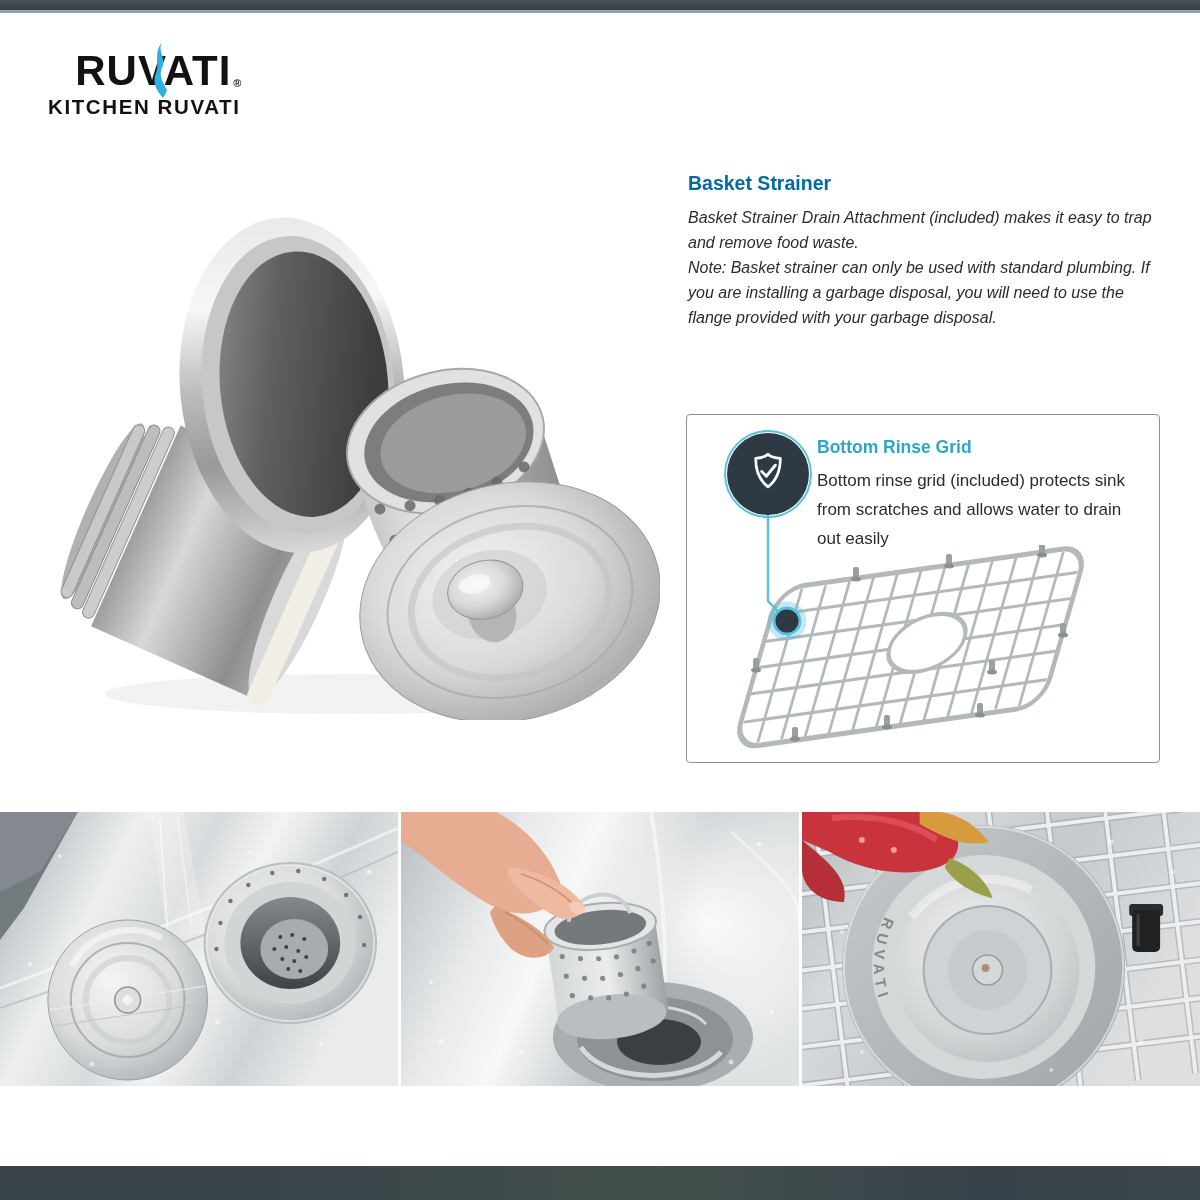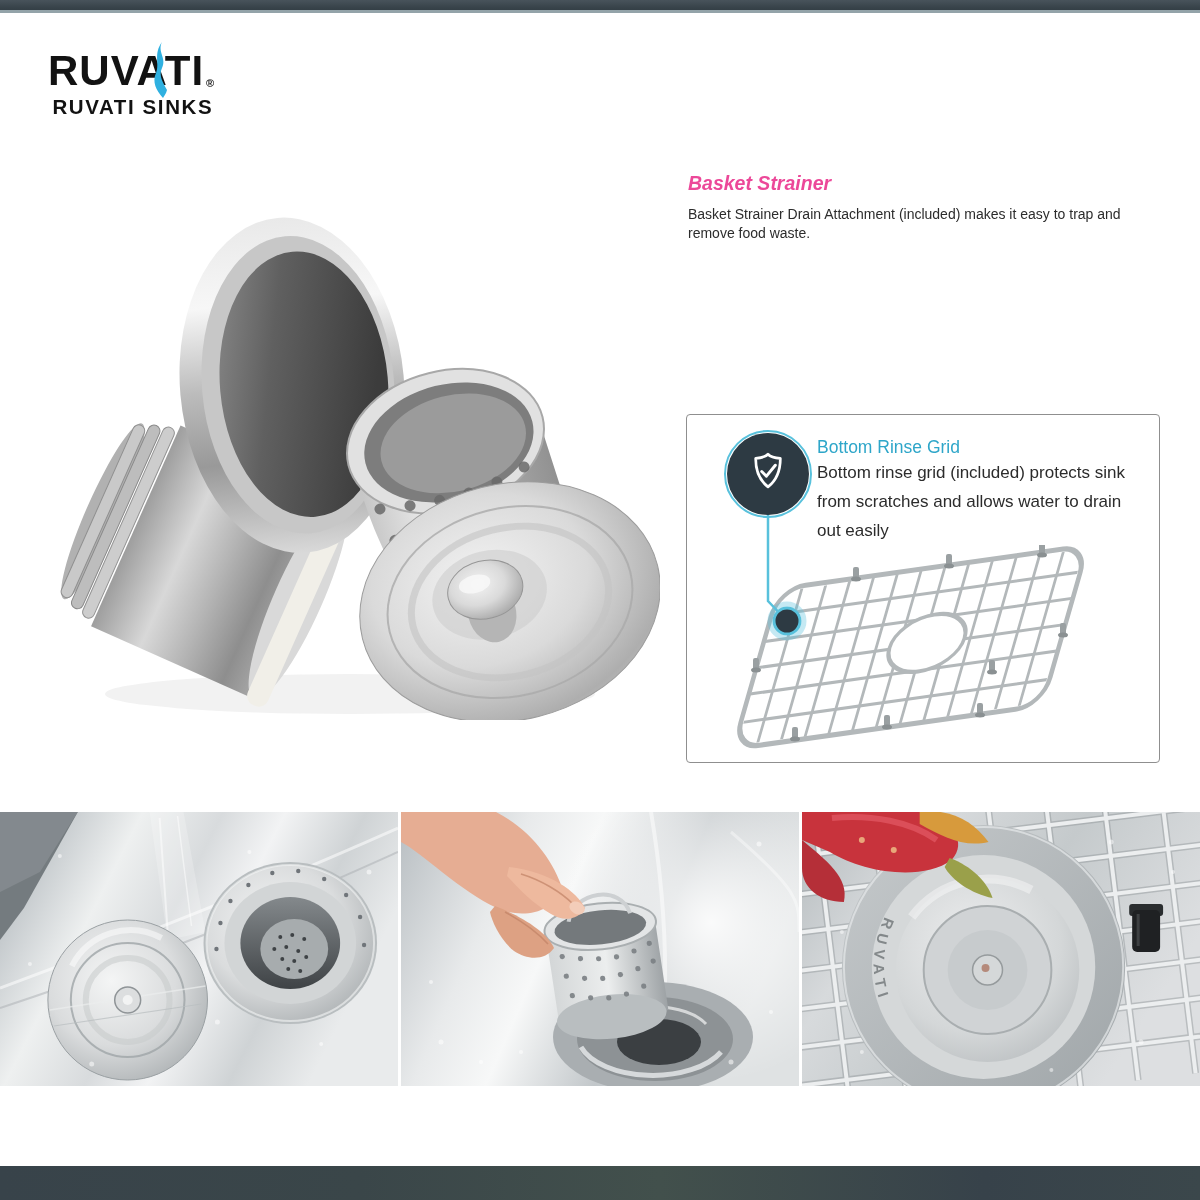--- a/index.html
+++ b/index.html
@@ -17,32 +17,32 @@
   .logo-main { position:relative; font-size:42px; font-weight:bold; letter-spacing:1px; line-height:1; }
   .logo-swirl { position:absolute; left:103px; top:-8px; }
   .logo-reg { font-size:11px; font-weight:bold; vertical-align:baseline; position:relative; top:2px; left:2px; }
   .logo-tagline { font-size:20.5px; font-weight:bold; letter-spacing:1.6px; margin-top:3px; }
 
   
   .product-photo { position:absolute; left:40px; top:190px; width:620px; height:530px; }
 
   
   .copy { position:absolute; left:688px; top:172px; width:478px; }
-  .copy-heading { color:#ec4899; font-size:19.5px; font-weight:bold; margin-bottom:10px;font-style:italic; }
-  .copy p { font-size:14px; line-height:19px; color:#2c2c2c; }
+  .copy-heading { color:#0369a1; font-size:19.5px; font-weight:bold; margin-bottom:10px; }
+  .copy p { font-size:16px; line-height:25px; color:#2c2c2c;font-style:italic; }
 
   
   .info-box { position:absolute; left:686px; top:414px; width:474px; height:349px;
     border:1.5px solid #8f8f8f; border-radius:4px; background:#ffffff; }
   .badge { position:absolute; left:40px; top:18px; width:82px; height:82px; border-radius:50%;
     background:#2d3a43; outline:2.5px solid #58c1dc; outline-offset:1px;
     display:flex; align-items:center; justify-content:center; z-index:3; }
   .connector { position:absolute; left:0; top:0; width:472px; height:346px; z-index:2; }
   .box-copy { position:absolute; left:130px; top:22px; width:330px; }
-  .box-heading { color:#2ea6c9; font-size:17.5px; font-weight:normal; }
+  .box-heading { color:#2ea6c9; font-size:17.5px; font-weight:bold; margin-bottom:8px; }
   .box-text { font-size:17px; line-height:29px; color:#2c2c2c; }
   .grid-illus { position:absolute; left:8px; top:130px; width:456px; height:212px; z-index:1; }
 
   
   .photo-strip { position:absolute; left:0; top:812px; width:1200px; height:274px;
     display:flex; gap:3px; background:#ffffff; }
   .photo { flex:1 1 0; height:274px; position:relative; overflow:hidden; }
   .photo svg { width:100%; height:100%; display:block; }
 </style>
 </head>
@@ -51,21 +51,21 @@
 <div class="top-bar"></div>
 
 <div class="logo">
   <div class="logo-main"><span>RUVATI</span><span class="logo-reg">®</span>
     <span class="logo-swirl">
       <svg width="22" height="56" viewBox="0 0 22 56">
         <path d="M11,0 C6,10 16,16 11,26 C7,34 13,42 16,48 C15,52 13,54 12,56 C5,48 1,40 5,31 C9,22 2,12 11,0 Z" fill="#2fb0e0"></path>
       </svg>
     </span>
   </div>
-  <div class="logo-tagline">RUVATI SINKS</div>
+  <div class="logo-tagline">KITCHEN RUVATI</div>
 </div>
 
 <div class="product-photo">
 <svg viewBox="0 0 620 530" width="620" height="530">
   <defs>
     <linearGradient id="pp-steel" x1="0" y1="0" x2="0" y2="1">
       <stop offset="0" stop-color="#e9e9e9"></stop>
           <stop offset="0.25" stop-color="#f7f7f7"></stop>
       <stop offset="0.5" stop-color="#bcbcbc"></stop>
           <stop offset="0.72" stop-color="#999999"></stop>
@@ -156,20 +156,21 @@
     <ellipse cx="450" cy="418" rx="24" ry="30" fill="#b5b5b5"></ellipse>
     <ellipse cx="449" cy="394" rx="38" ry="29" fill="url(#pp-lid)" stroke="#969696" stroke-width="1"></ellipse>
     <ellipse cx="440" cy="386" rx="16" ry="9" fill="#f8f8f8" opacity="0.85"></ellipse>
   </g>
 </svg>
 </div>
 
 <div class="copy">
   <div class="copy-heading">Basket Strainer</div>
   <p>Basket Strainer Drain Attachment (included) makes it easy to trap and remove food waste.</p>
+  <p>Note: Basket strainer can only be used with standard plumbing. If you are installing a garbage disposal, you will need to use the flange provided with your garbage disposal.</p>
 </div>
 
 <div class="info-box">
 
   <svg class="connector" viewBox="0 0 472 346">
     <polyline points="81,99 81,186 100,206" fill="none" stroke="#58c1dc" stroke-width="2.5"></polyline>
     <circle cx="100" cy="206" r="17" fill="none" stroke="#58c1dc" stroke-width="5" opacity="0.35"></circle>
     <circle cx="100" cy="206" r="13" fill="#2d3a43" stroke="#58c1dc" stroke-width="3"></circle>
   </svg>
 

